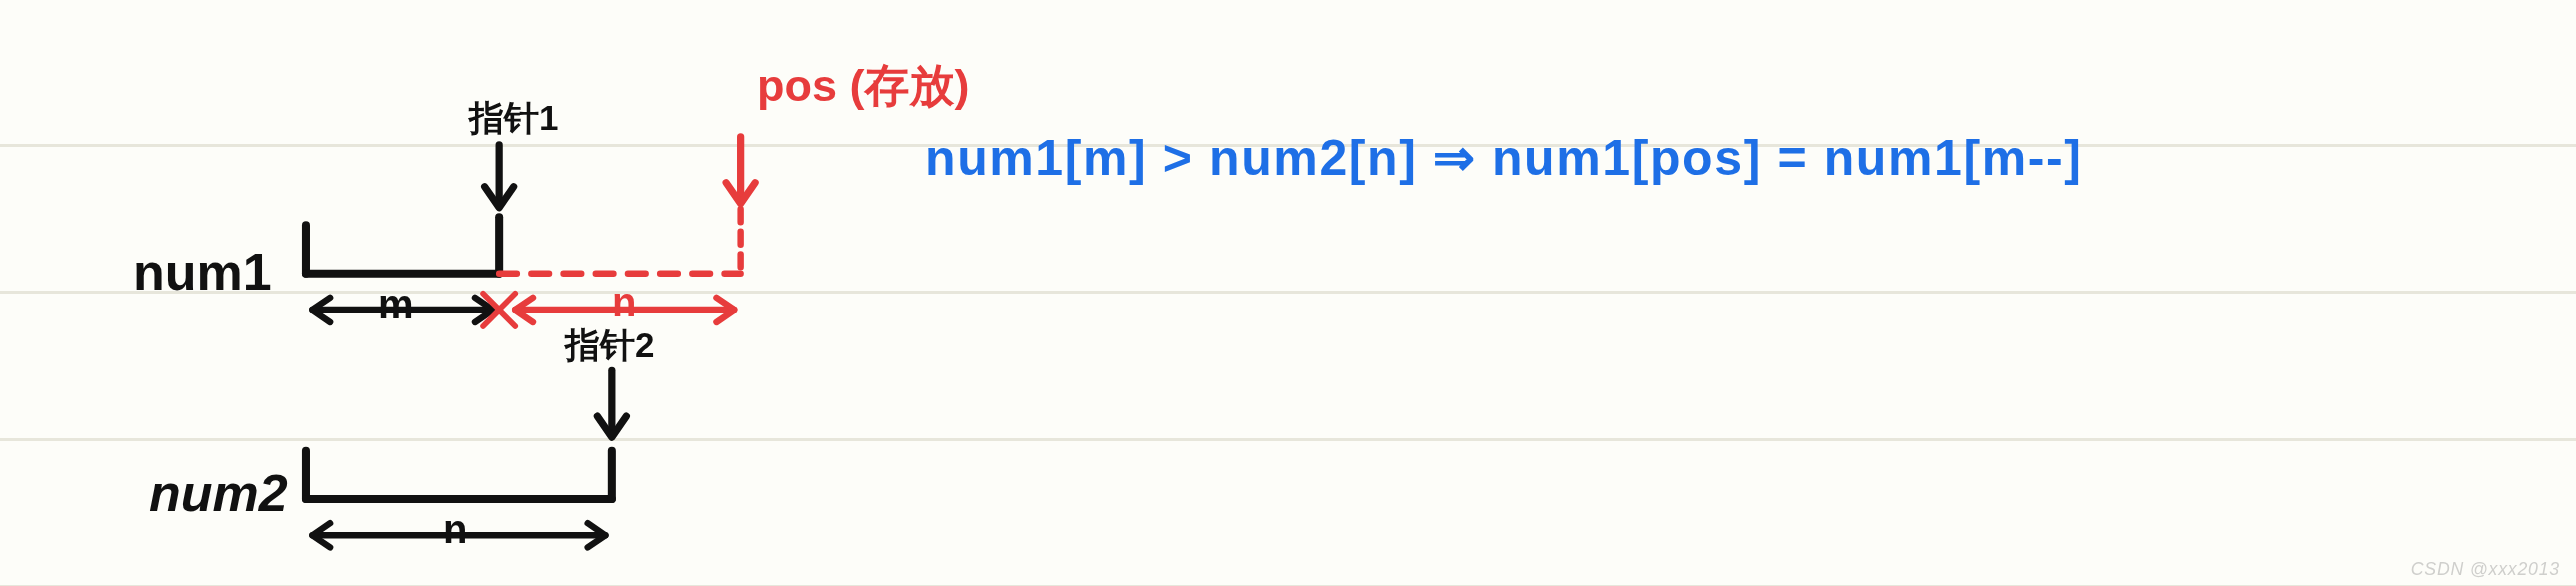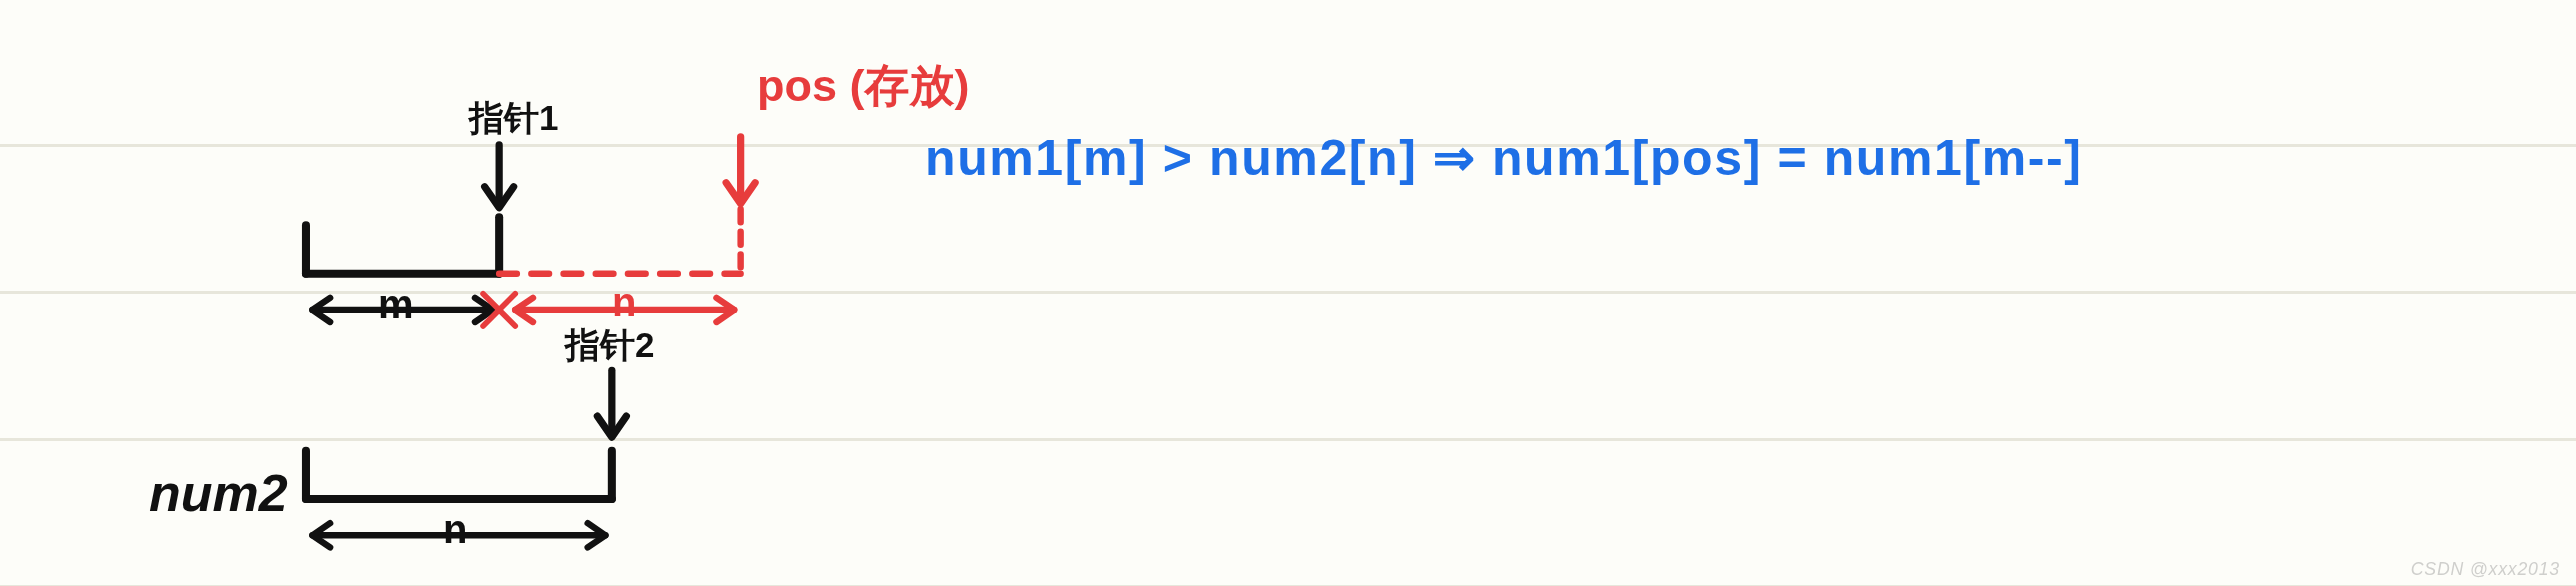--- a/index.html
+++ b/index.html
@@ -84,20 +84,21 @@
     <line x1="760" y1="560" x2="760" y2="620" stroke="#111" stroke-width="10" stroke-linecap="round"></line>
 
     <line x1="388" y1="665" x2="752" y2="665" stroke="#111" stroke-width="8" stroke-linecap="round"></line>
     <polyline points="410,650 388,665 410,680" fill="none" stroke="#111" stroke-width="8" stroke-linecap="round" stroke-linejoin="round"></polyline>
     <polyline points="730,650 752,665 730,680" fill="none" stroke="#111" stroke-width="8" stroke-linecap="round" stroke-linejoin="round"></polyline>
 
     <line x1="760" y1="460" x2="760" y2="540" stroke="#111" stroke-width="9" stroke-linecap="round"></line>
     <polyline points="742,517 760,543 778,517" fill="none" stroke="#111" stroke-width="9" stroke-linecap="round" stroke-linejoin="round"></polyline>
   </svg>
 
+  <div class="hand black" style="left:133px; top:242px; font-size:52px;">num1</div>
 
   <div class="hand black" style="left:149px; top:463px; font-size:52px;font-style:italic;">num2</div>
 
   <div class="hand black" style="left:469px; top:95px; font-size:35px;">指针1</div>
 
   <div class="hand black" style="left:565px; top:322px; font-size:35px;">指针2</div>
 
   <div class="hand red" style="left:757px; top:56px; font-size:45px;">pos (存放)</div>
 
   <div class="hand black" style="left:378px; top:282px; font-size:40px;">m</div>

